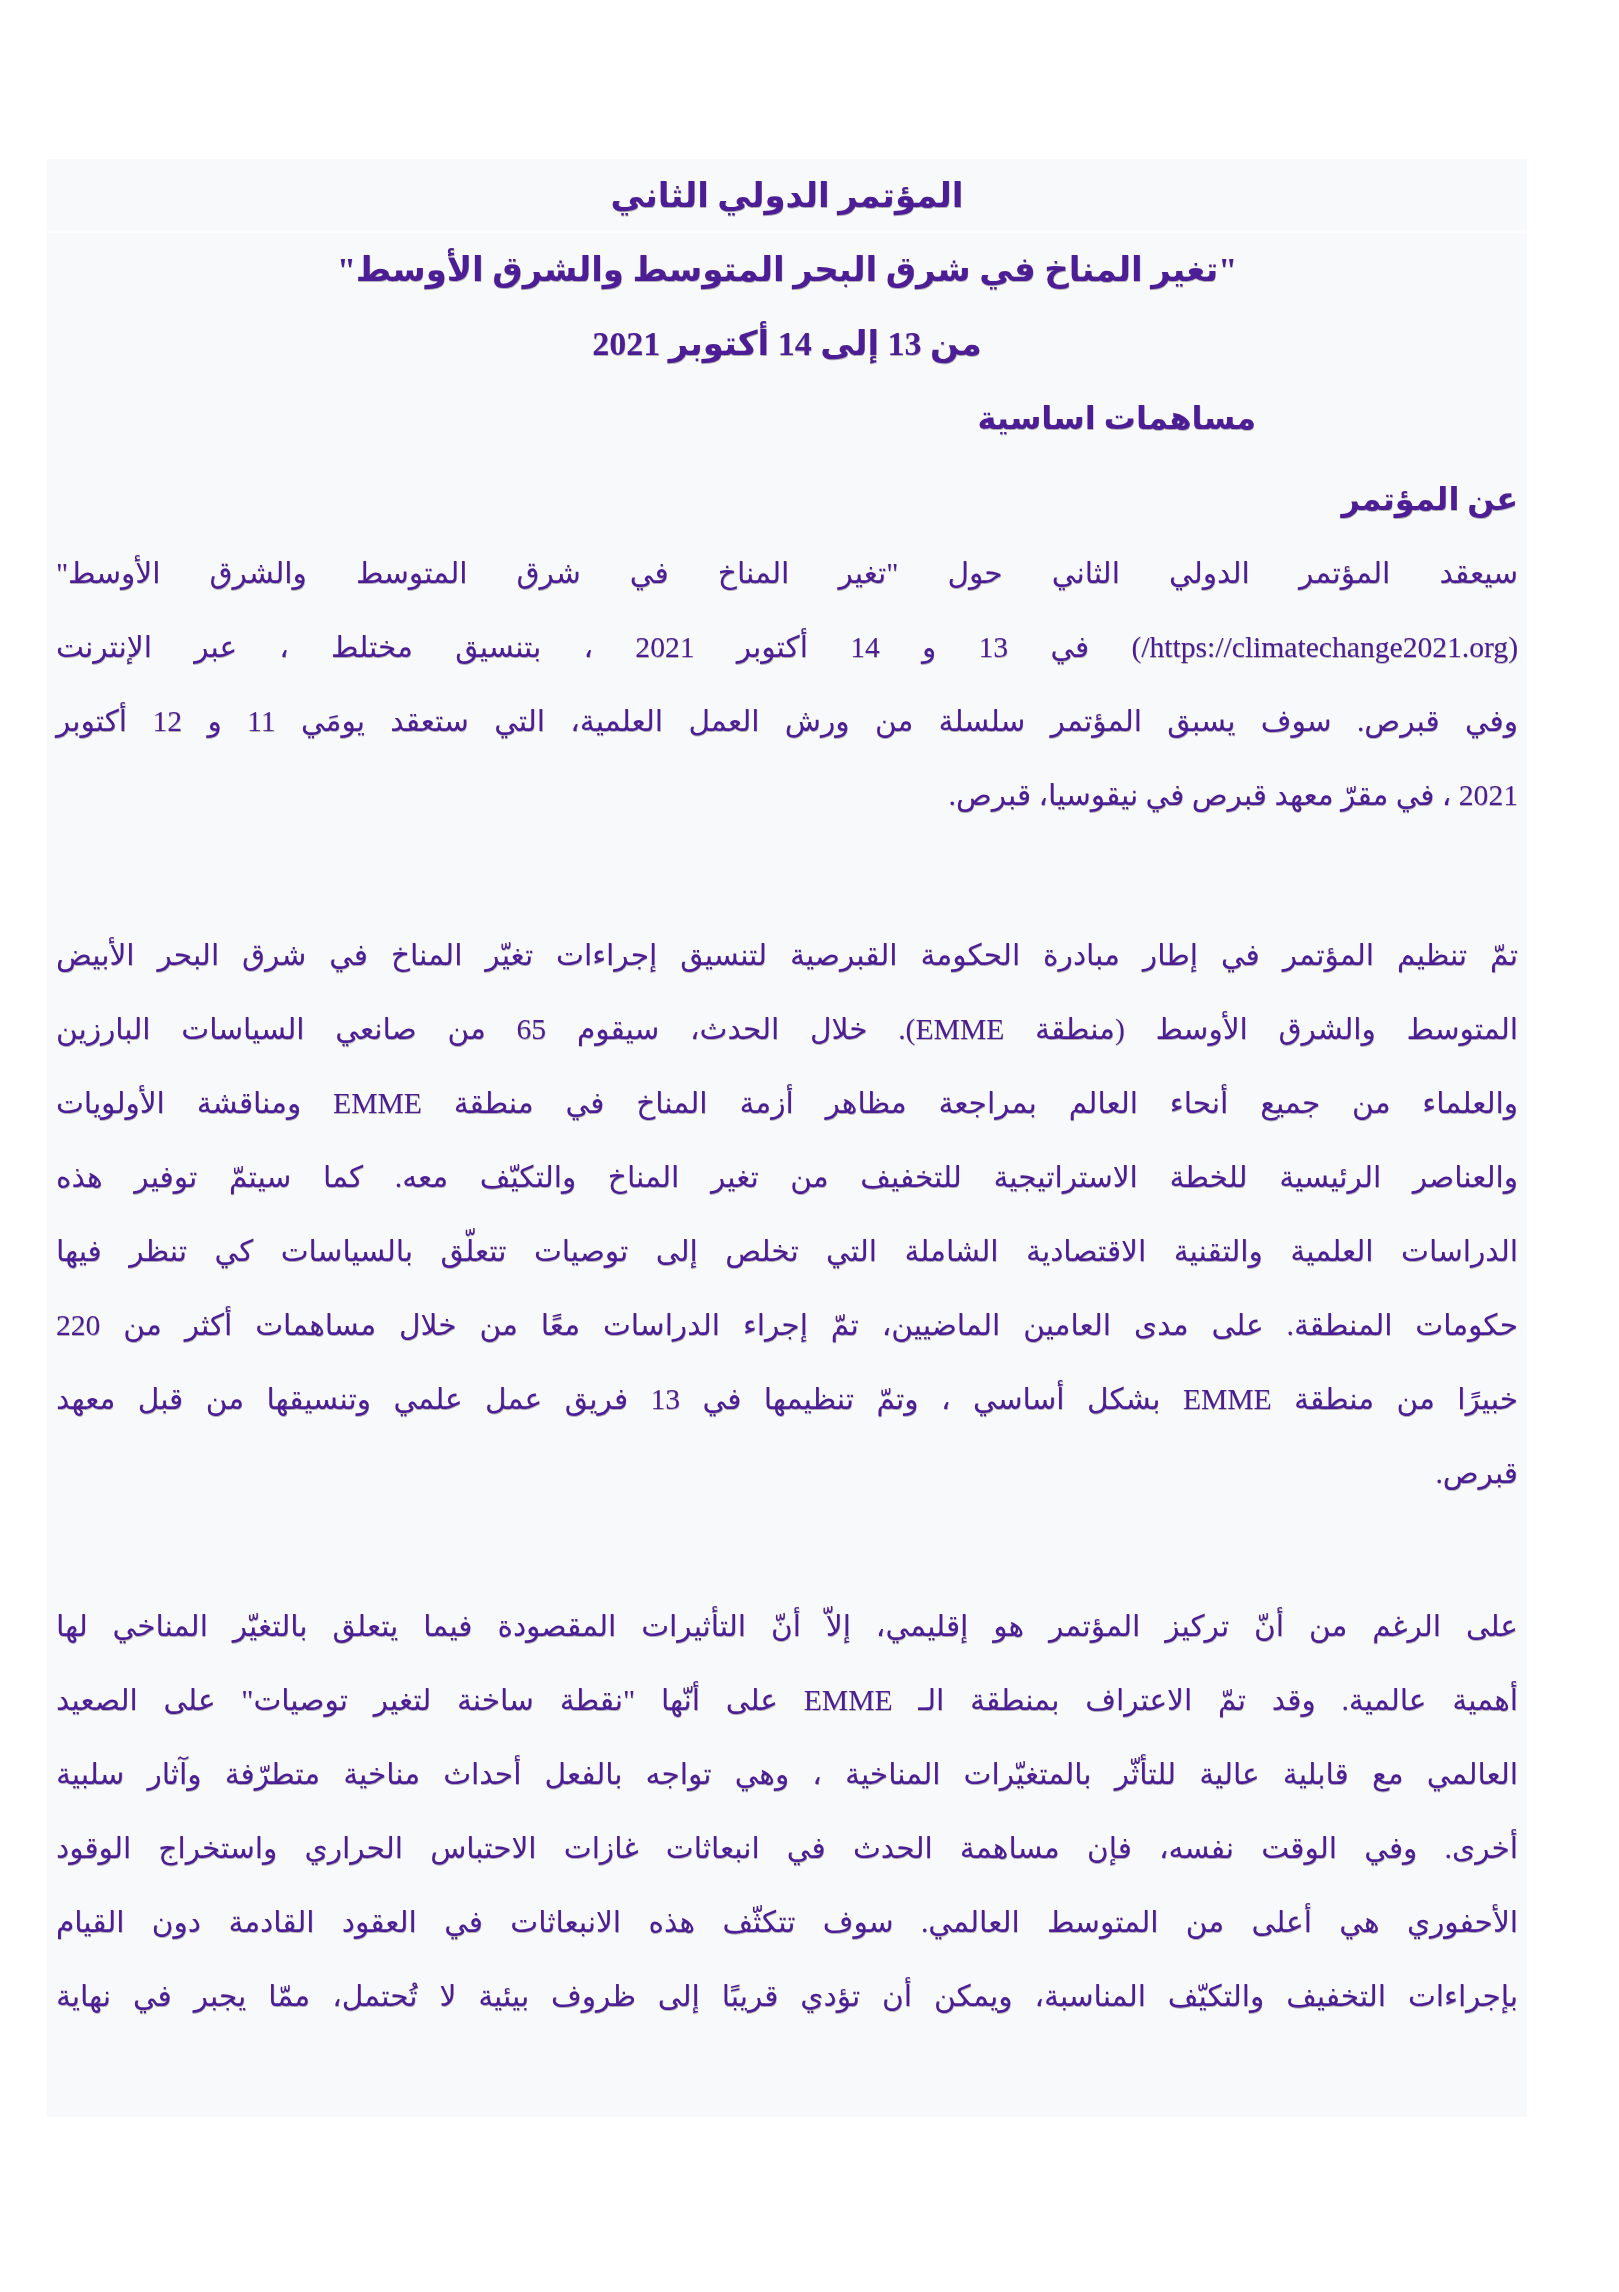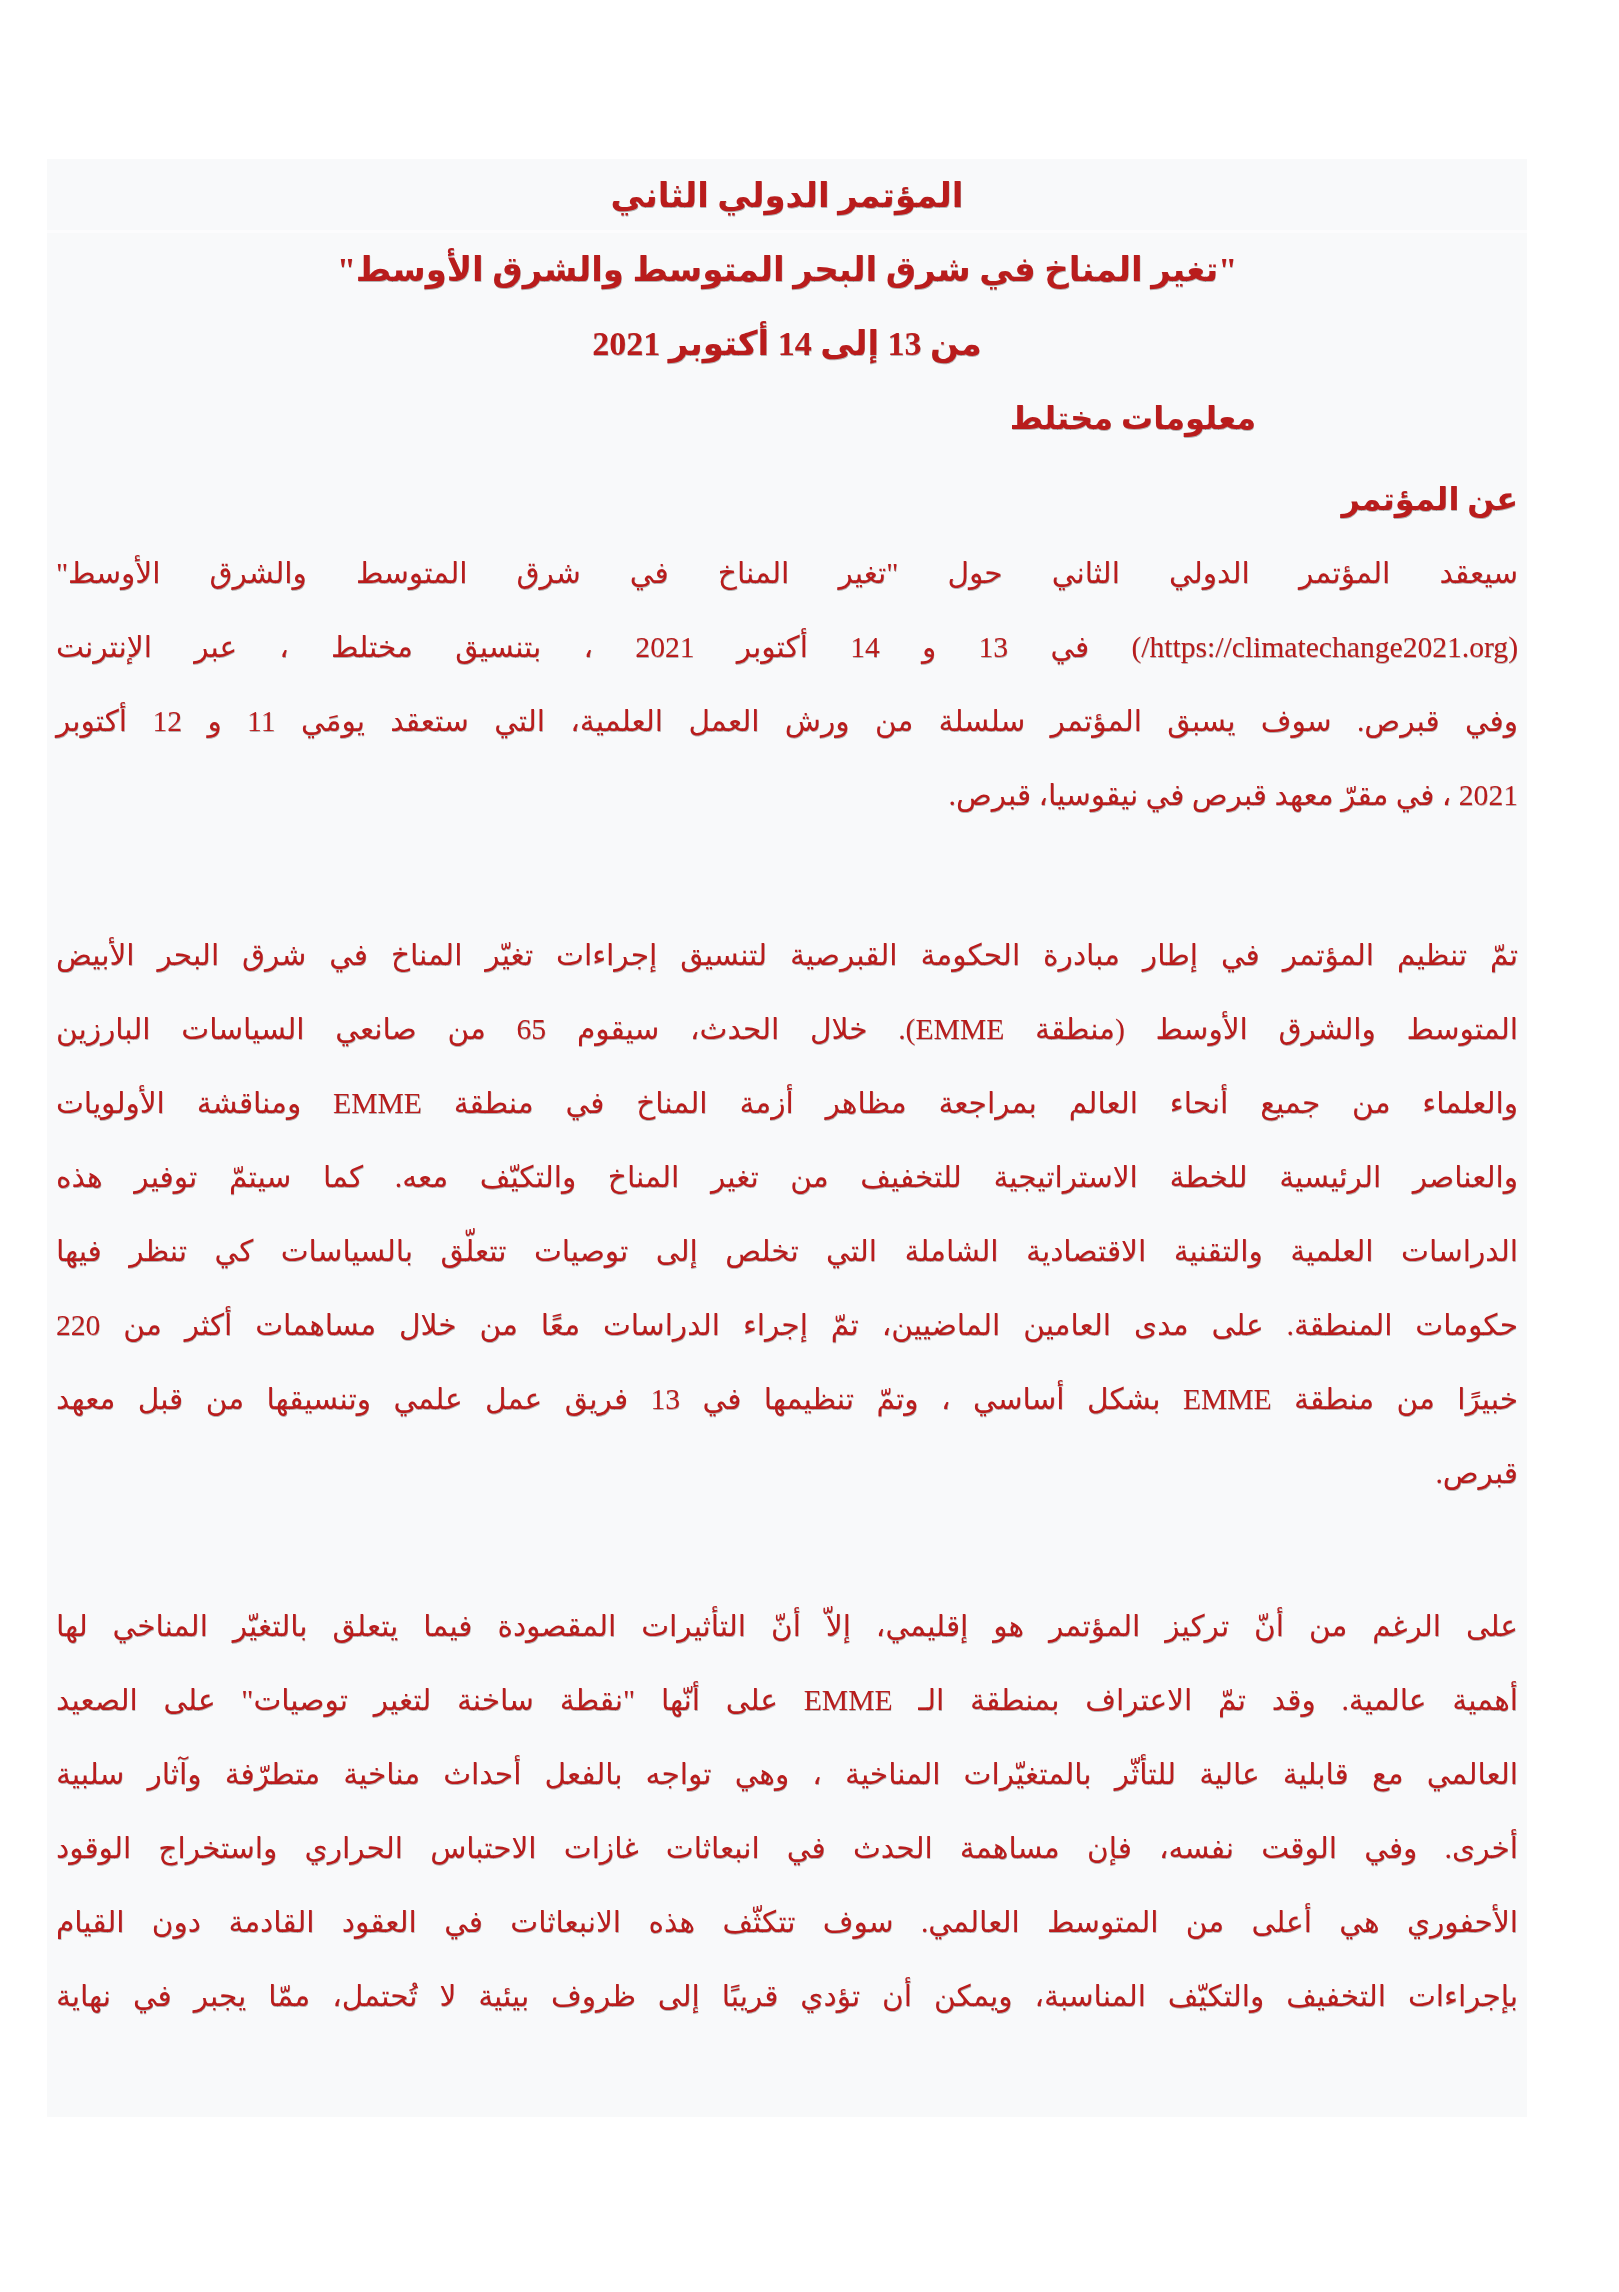--- a/index.html
+++ b/index.html
@@ -68,30 +68,30 @@
   .paragraph.gap-large { margin-top: 86px; }
   .paragraph.gap-medium { margin-top: 79px; }
   .line.last-right {
     text-align: left;
     text-align-last: right;
   }
 </style>
 </head>
 <body style="background: rgb(255, 255, 255);">
 
-<div class="doc-panel" style="background: rgb(248, 249, 250); color: #b91c1c;">
+<div class="doc-panel" style="background: rgb(248, 249, 250); color: #4c1d95;">
   <div class="seam"></div>
 
   <div>
       <div class="line title-line">المؤتمر الدولي الثاني</div>
       <div class="line title-line">"تغير المناخ في شرق البحر المتوسط والشرق الأوسط"</div>
       <div class="line title-line">من 13 إلى 14 أكتوبر 2021</div>
     </div>
 
-  <div class="line subtitle">معلومات مختلط</div>
+  <div class="line subtitle">مساهمات اساسية</div>
 
   <div class="line section-heading">عن المؤتمر</div>
 
   <div>
       <div class="paragraph">
         <div class="line">سيعقد المؤتمر الدولي الثاني حول "تغير المناخ في شرق المتوسط والشرق الأوسط"</div>
         <div class="line">(https://climatechange2021.org/) في 13 و 14 أكتوبر 2021 ، بتنسيق مختلط ، عبر الإنترنت</div>
         <div class="line">وفي قبرص. سوف يسبق المؤتمر سلسلة من ورش العمل العلمية، التي ستعقد يومَي 11 و 12 أكتوبر</div>
         <div class="line last-right">2021 ، في مقرّ معهد قبرص في نيقوسيا، قبرص.</div>
       </div>

